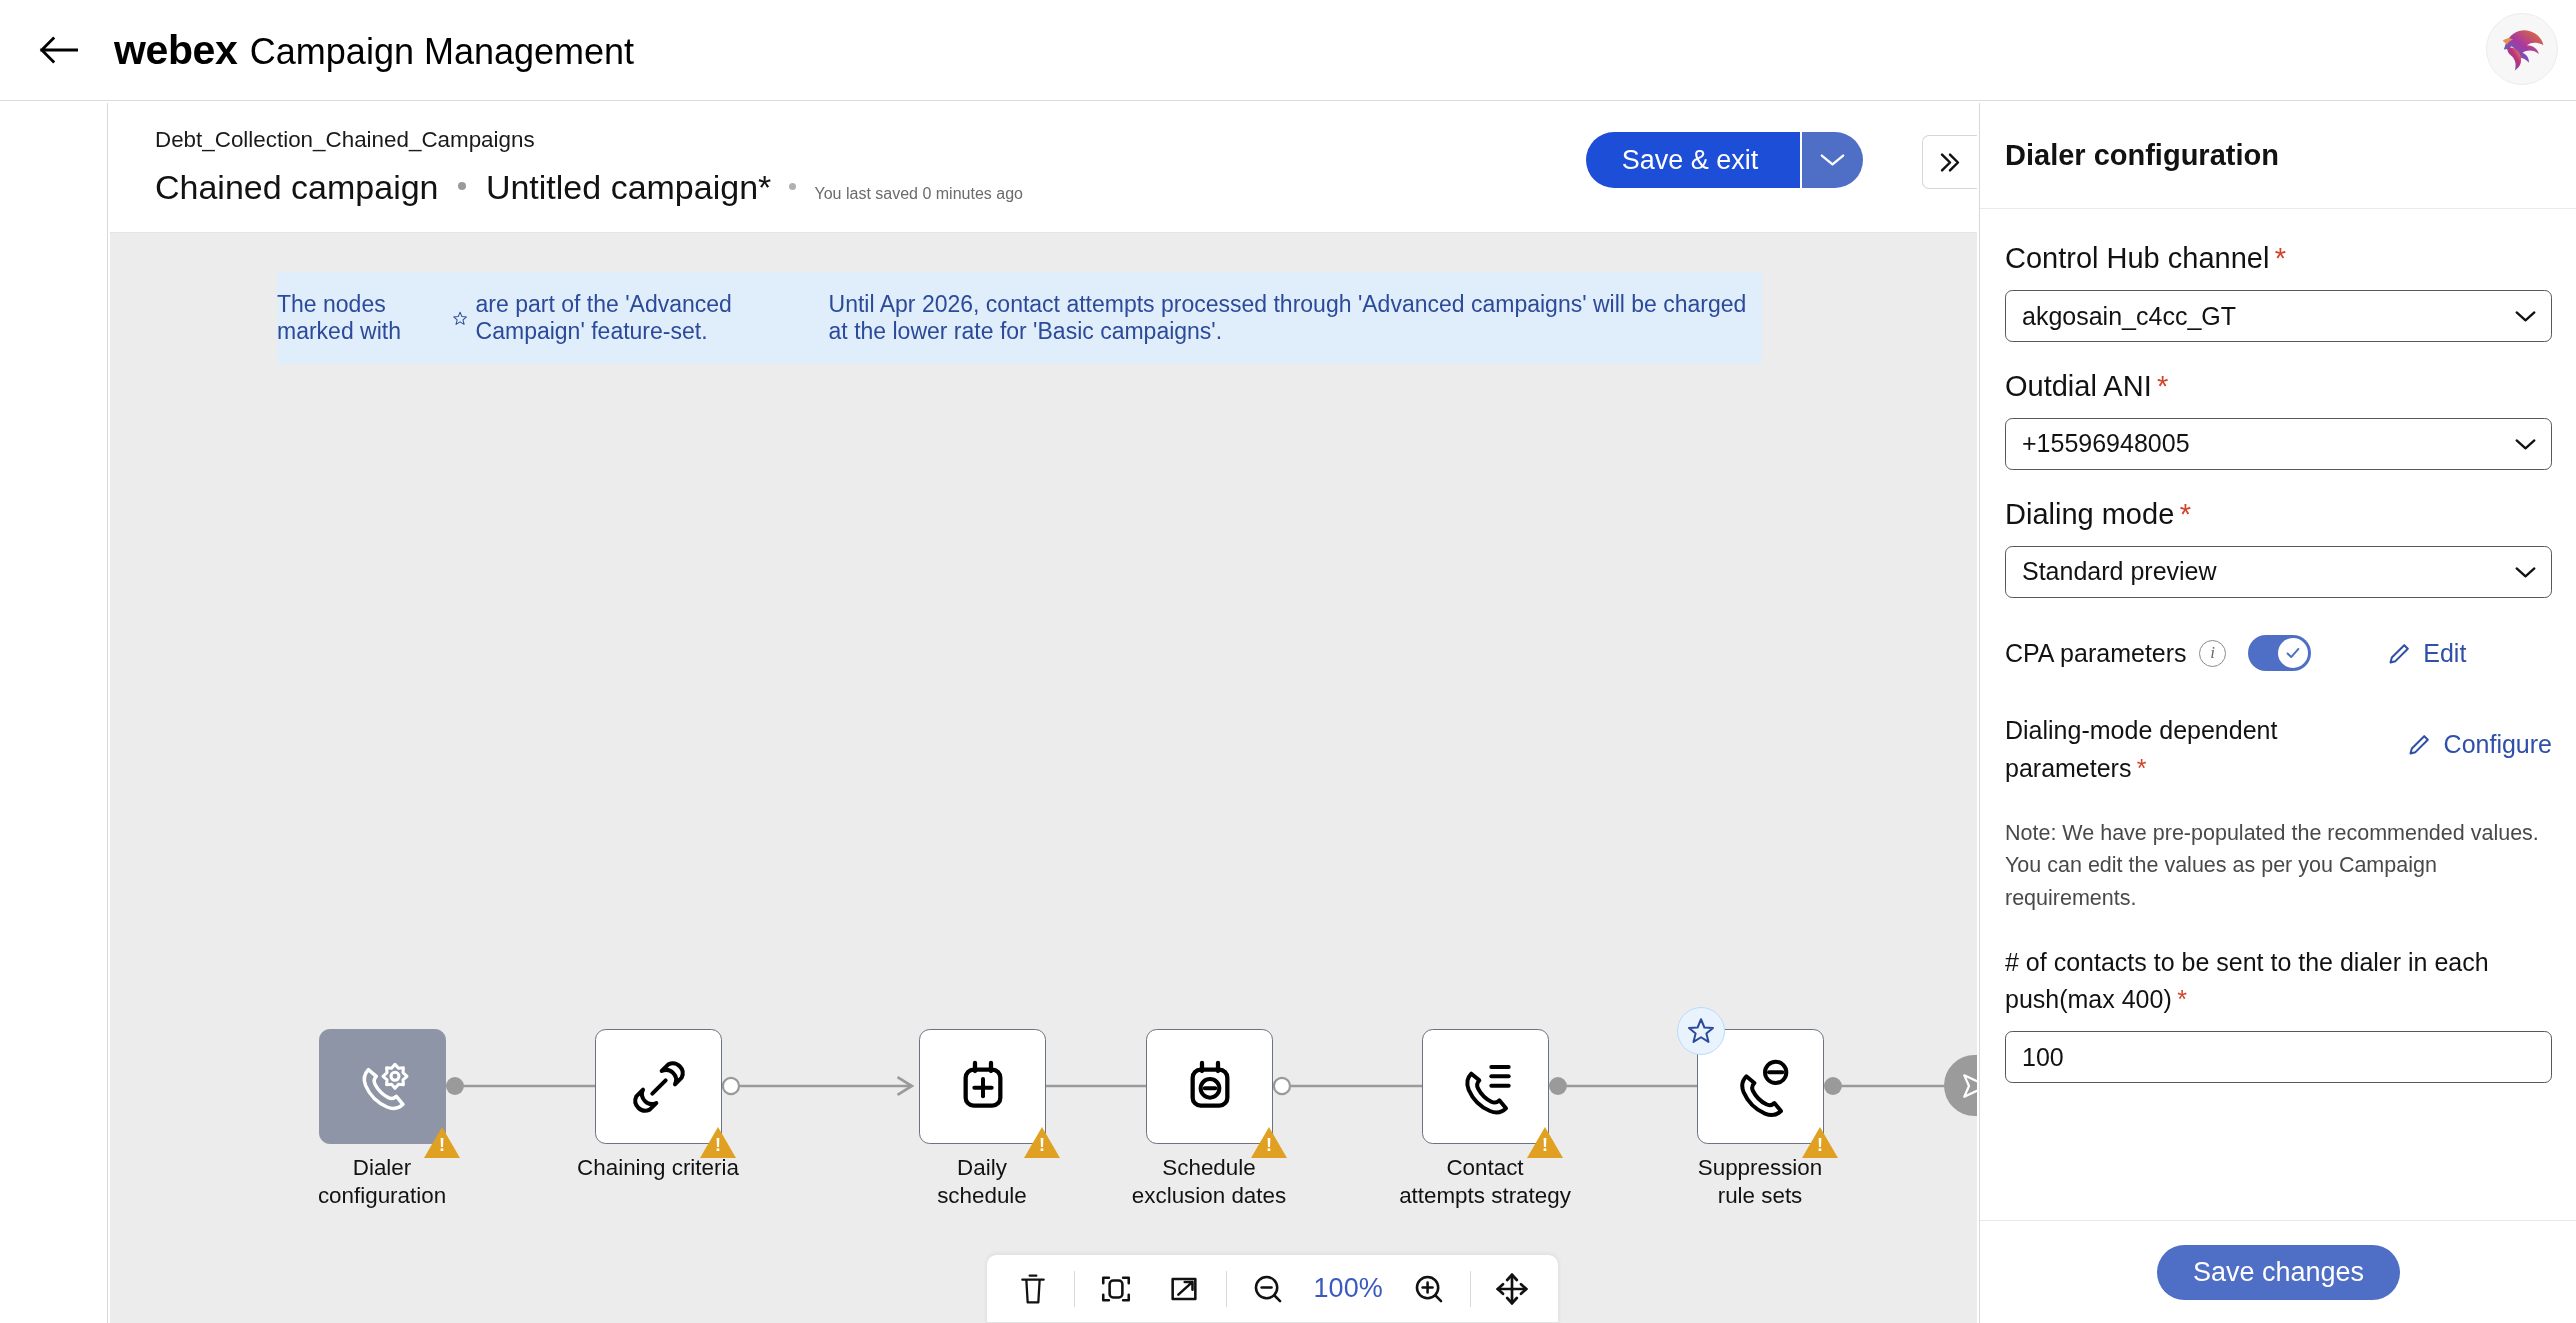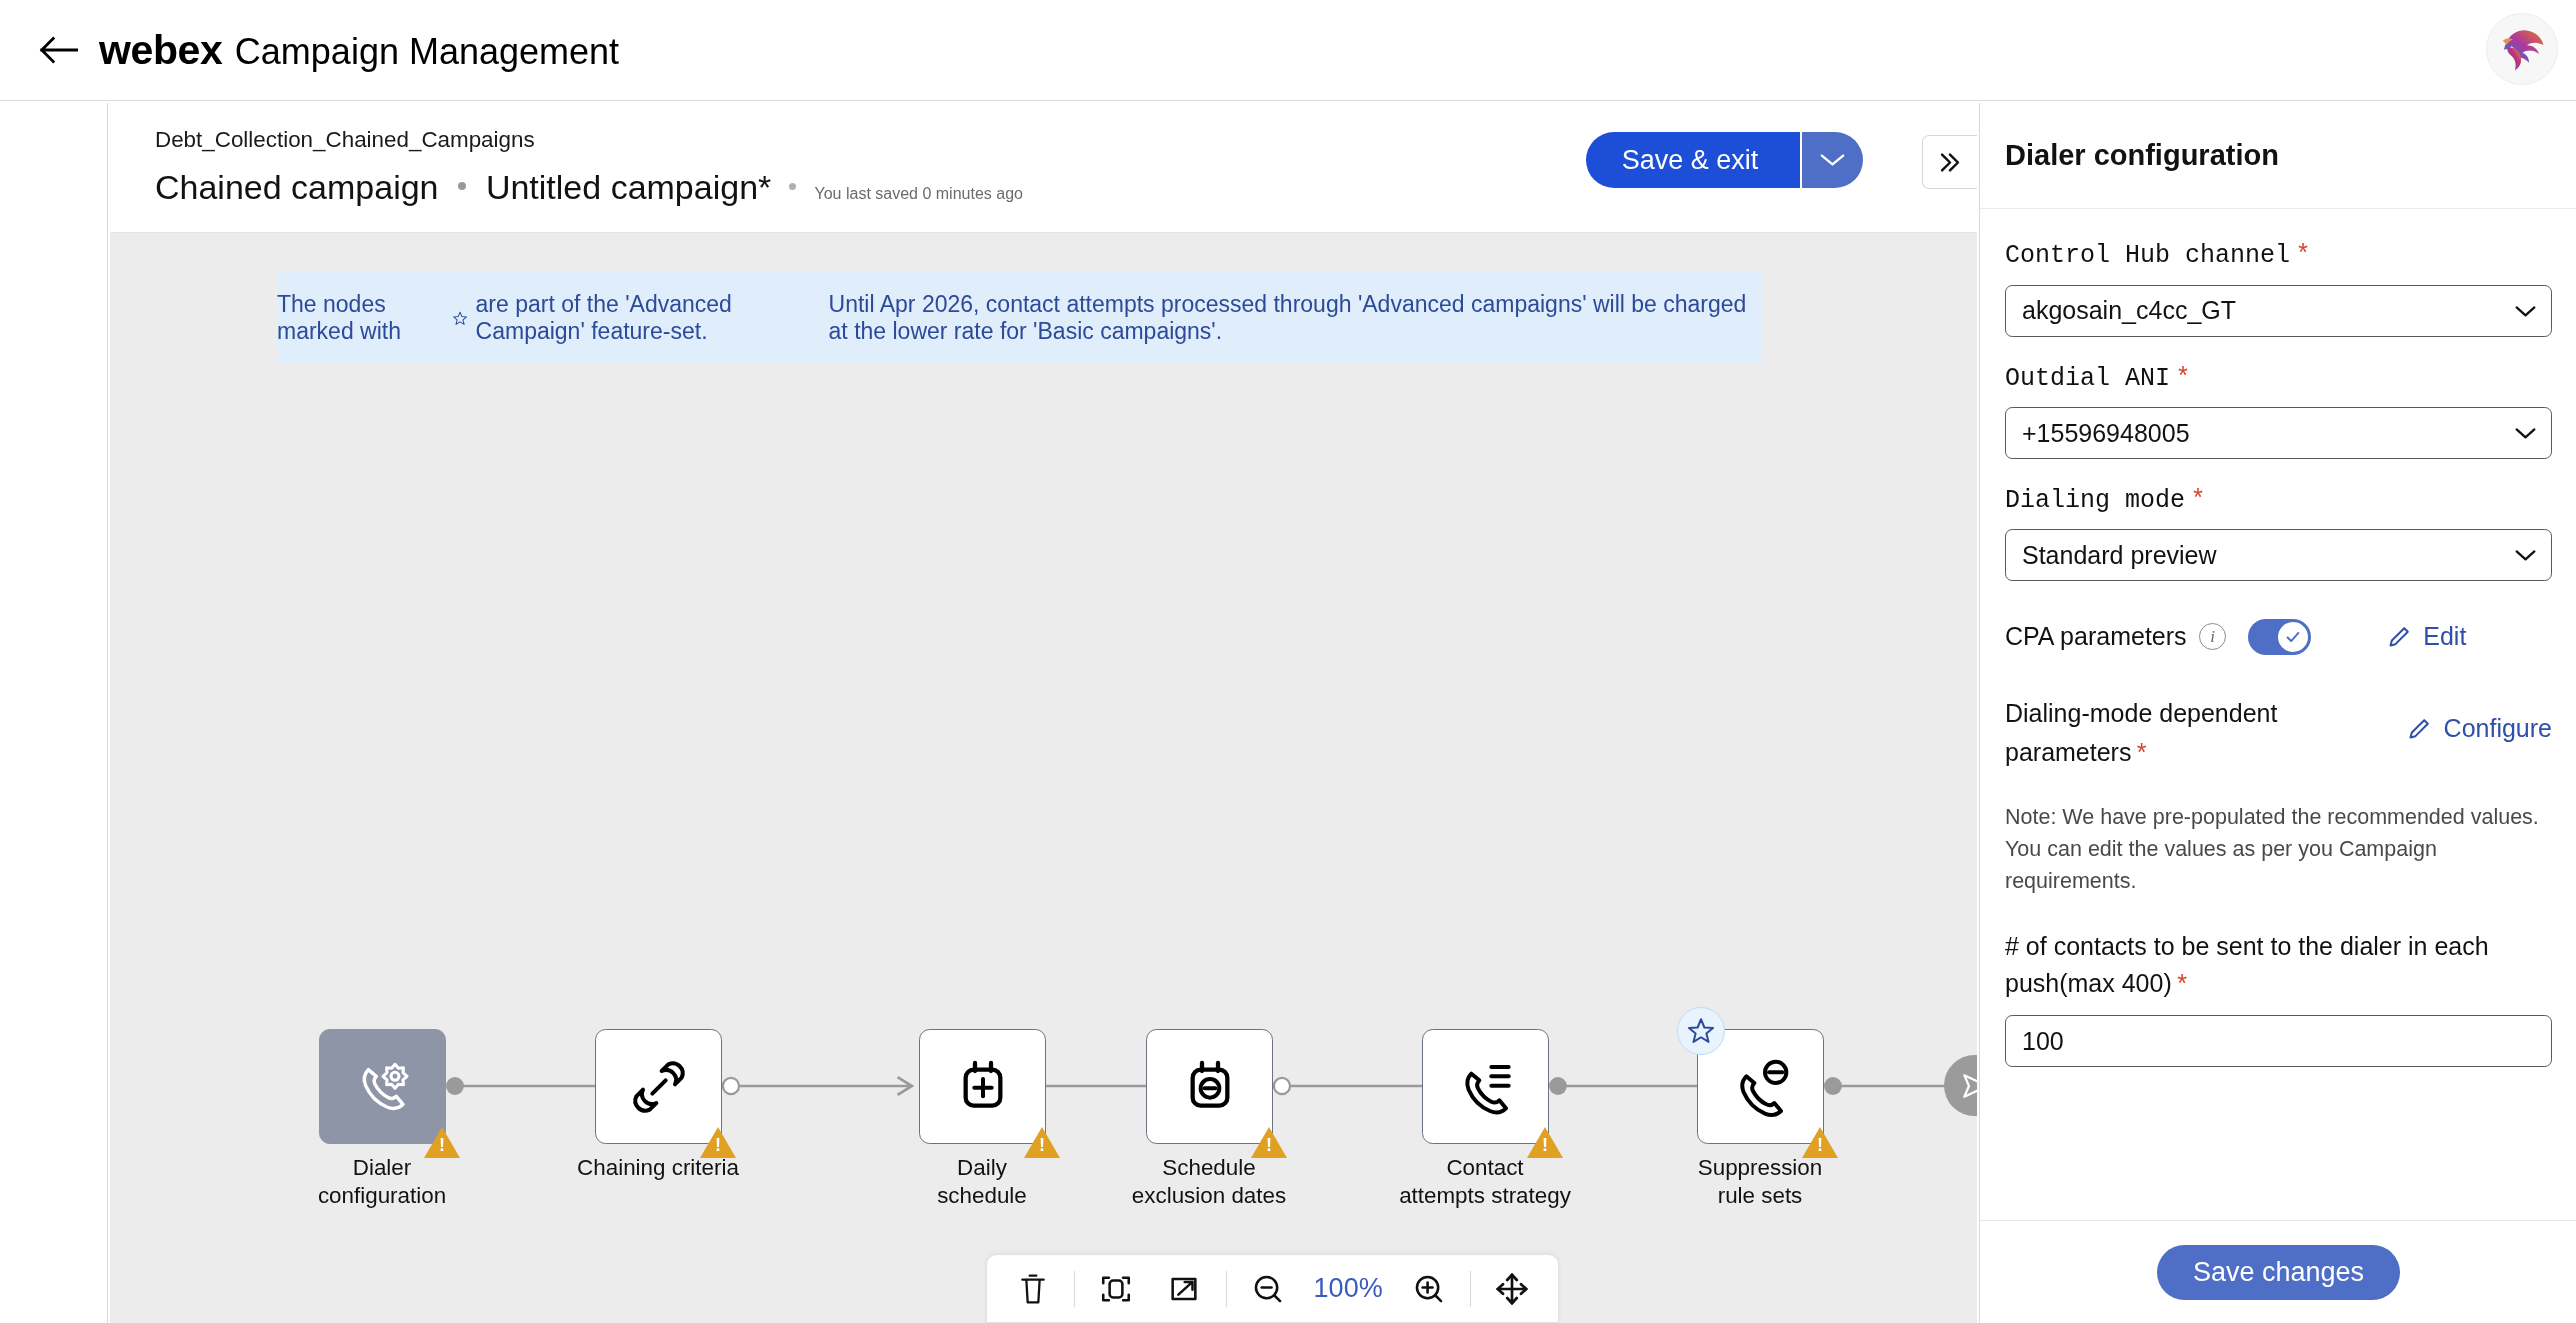--- a/index.html
+++ b/index.html
@@ -16,21 +16,21 @@
     background: #ffffff;
     border-bottom: 1.8px solid #dcdcdc;
     display: flex; align-items: center;
   }
   .back-btn {
     margin-left: 25px; width: 66px; height: 66px;
     display: flex; align-items: center; justify-content: center;
     cursor: pointer; border-radius: 7.2px;
   }
   .brand-wrap {
-    margin-left: 8px; display: flex; align-items: baseline;
+    margin-left: 23px; display: flex; align-items: baseline;
   }
   .brand-webex {
     font-size: 41px; font-weight: bold; color: #000000; letter-spacing: -0.4px;
   }
   .brand-app {
     font-size: 36px; font-weight: 400; color: #000000; margin-left: 12.5px;
   }
   .avatar {
     position: absolute; right: 18px; top: 12.5px;
     width: 72px; height: 72px; border-radius: 50%;
@@ -204,23 +204,22 @@
     position: absolute; left: 0; top: 0; width: 597px; height: 106px;
     border-bottom: 0.9px solid #eaeaea;
     display: flex; align-items: center;
   }
   .rp-title { margin-left: 25px; font-size: 29px; font-weight: bold; color: #121212; }
   .rp-body {
     position: absolute; left: 0; top: 106px; width: 597px; height: 1009px;
     padding: 25px;
   }
   .field-label {
-    font-size: 25px; color: #121212; margin-top: 25px; margin-bottom: 11.6px;
+    font-size: 29px; color: #121212; margin-top: 25px; margin-bottom: 11.6px;
     line-height: 1.35;
-    font-family: Liberation Mono, monospace;
   }
   .field-label:first-child { margin-top: 5.4px; }
   .req { color: #d4442c; margin-left: 5.4px; }
   .select-box {
     position: relative; width: 547px; height: 52px;
     border: 0.9px solid #56585c; border-radius: 7.2px;
     display: flex; align-items: center;
     padding: 16px 16px;
     font-size: 25px; color: #121212;
     cursor: pointer; background: #fff;

